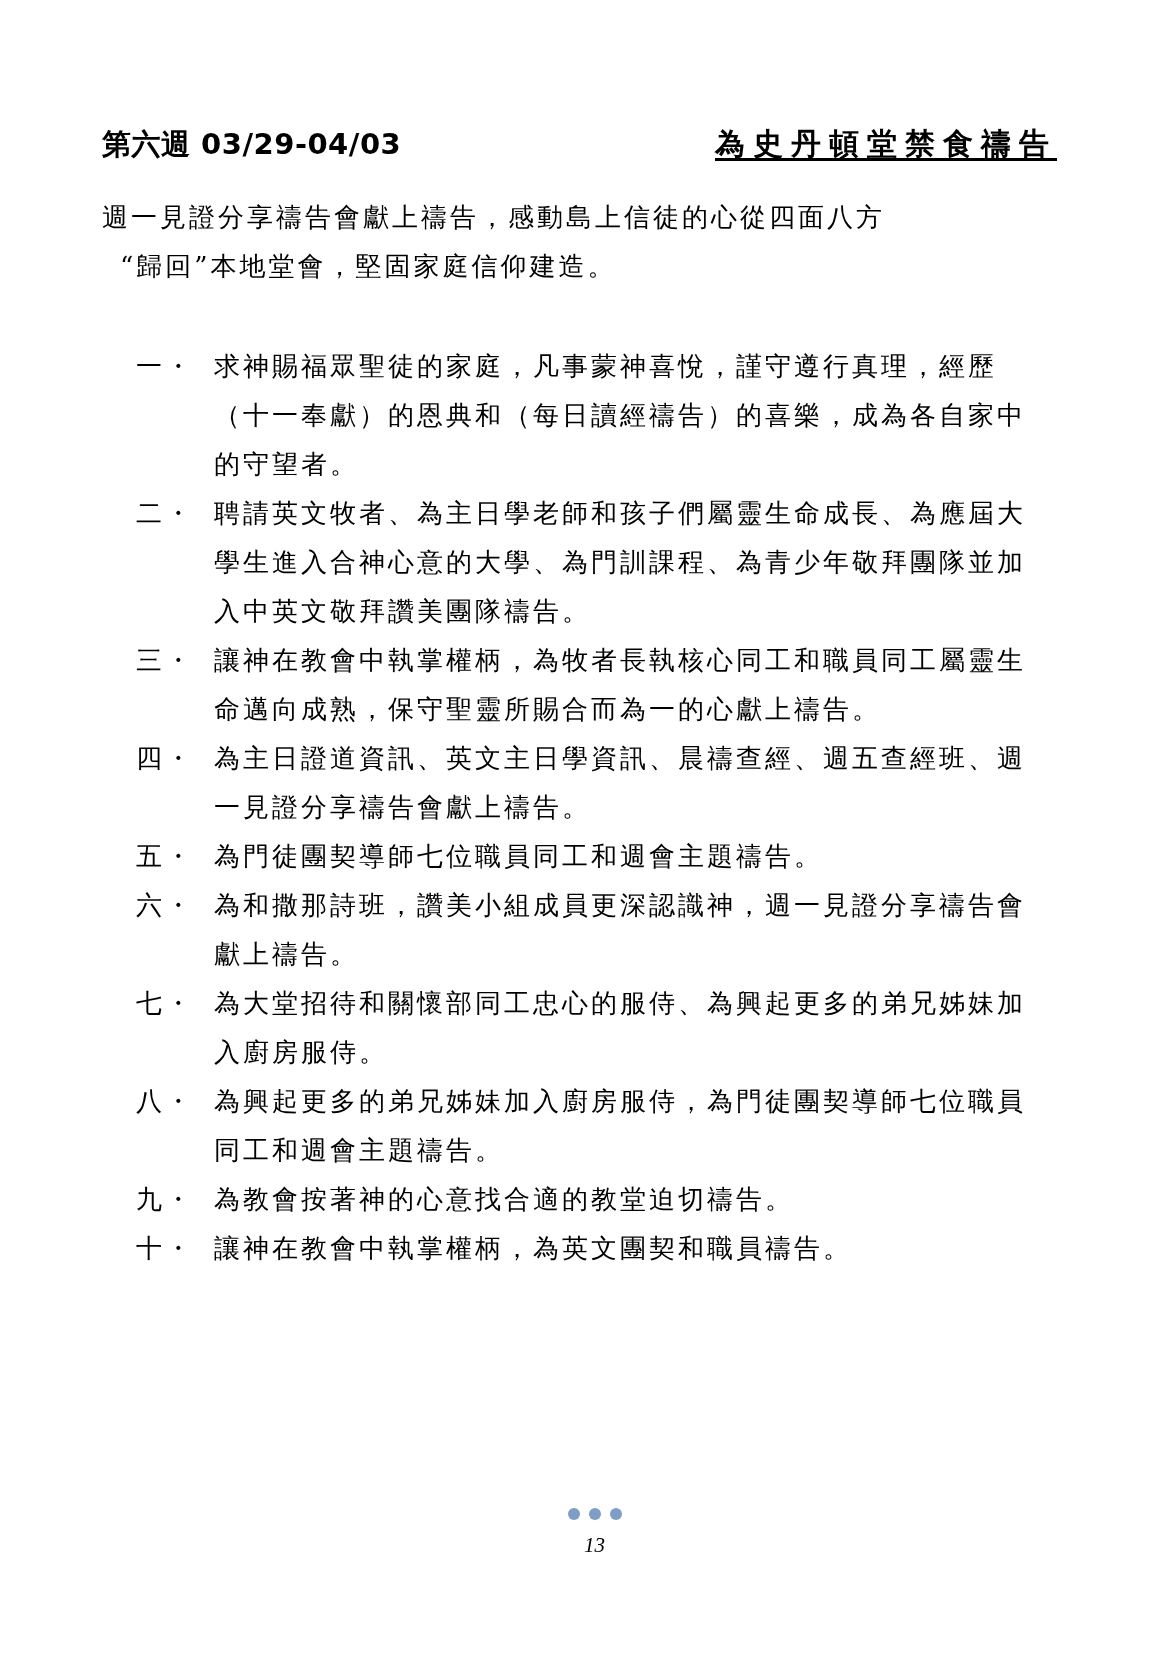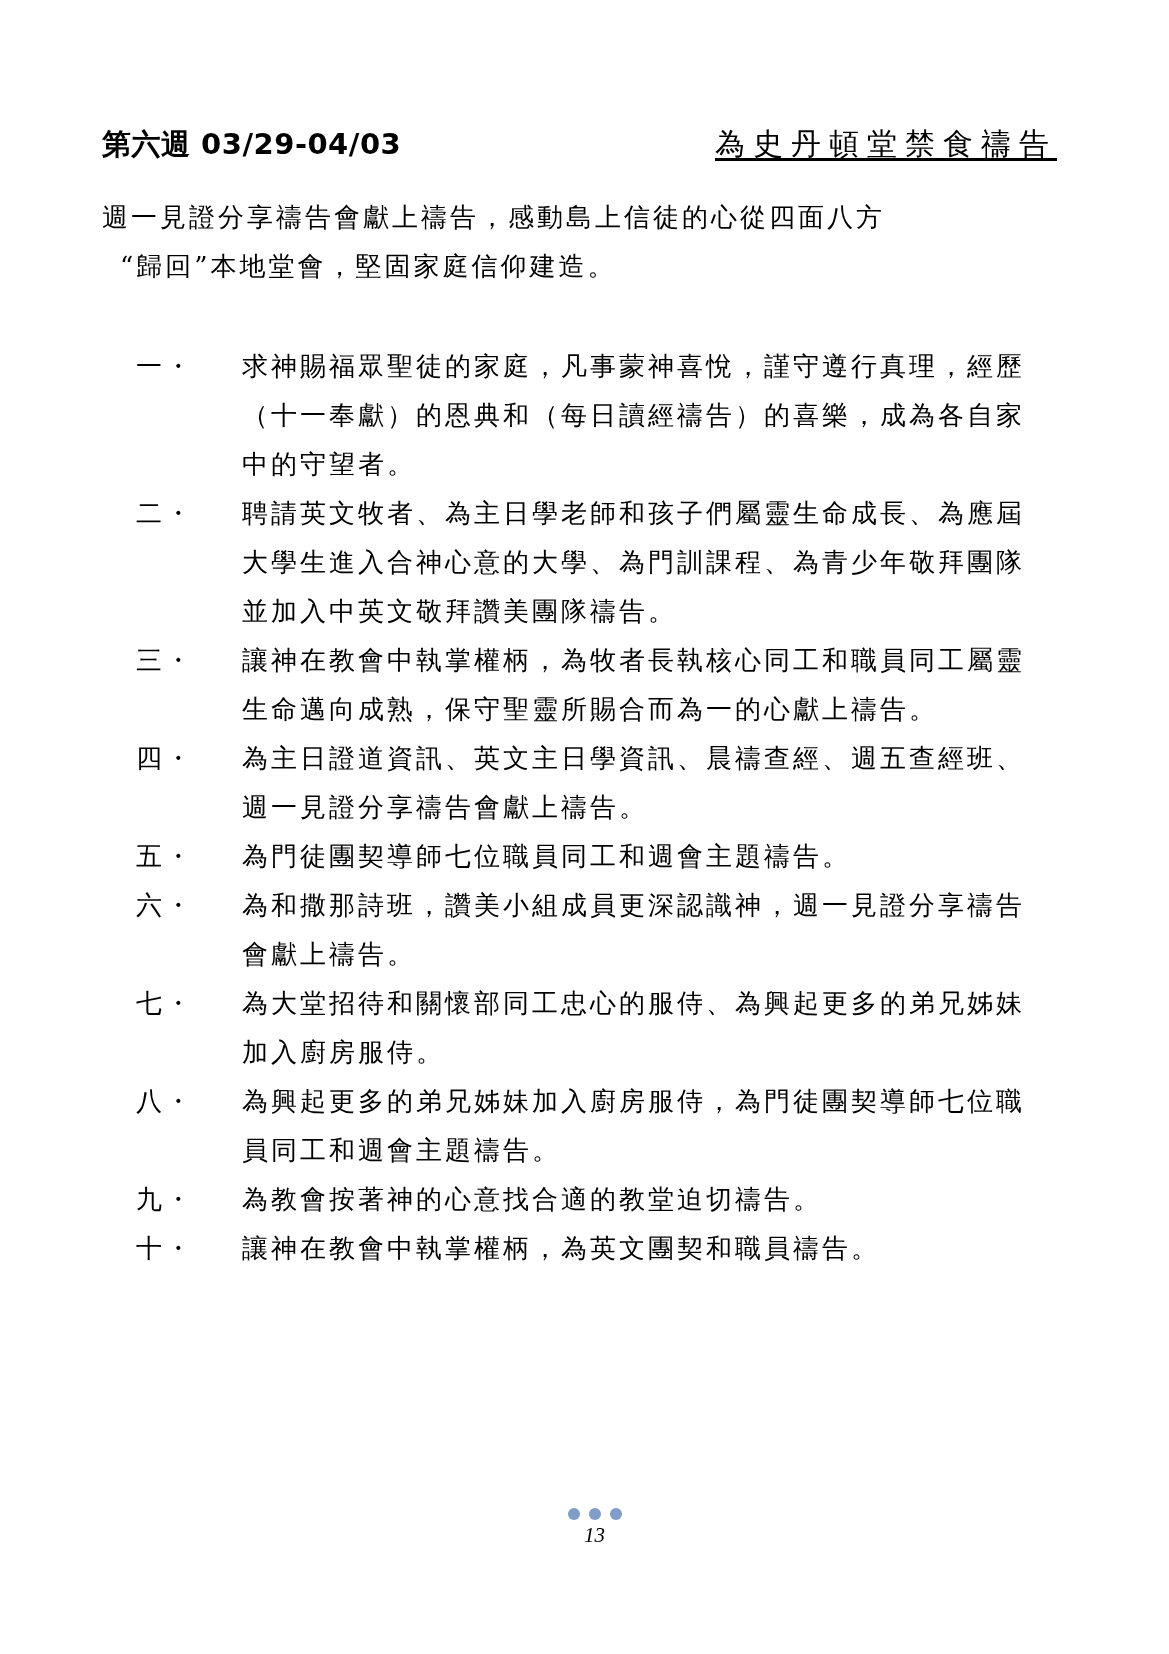--- a/index.html
+++ b/index.html
@@ -36,21 +36,21 @@
     font-size: 29px;
     line-height: 40px;
     letter-spacing: 0.5px;
     white-space: nowrap;
   }
   .prayer-title {
     position: absolute;
     right: 0;
     top: 0;
     font-family: "DejaVu Serif", "Liberation Serif", serif;
-    font-weight: normal;
+    font-weight: bold;
     font-size: 30px;
     line-height: 40px;
     letter-spacing: 8px;
     white-space: nowrap;
     text-decoration: underline;
     text-decoration-thickness: 3px;
     text-underline-offset: 4px;
   }
   .intro {
     position: absolute;
@@ -88,21 +88,20 @@
   .item-marker {
     position: absolute;
     left: 0;
     top: 0;
     width: 70px;
     white-space: nowrap;
   }
   .item-text {
     display: block;
     word-break: break-all;
-    margin-left: 28px;
   }
   .footer {
     position: absolute;
     left: 0;
     top: 1508px;
     width: 1169px;
     text-align: center;
   }
   .dots {
     display: flex;
@@ -110,21 +109,21 @@
     gap: 9px;
     margin-left: 20px;
   }
   .dot {
     width: 12px;
     height: 12px;
     border-radius: 50%;
   }
   .page-number {
     display: block;
-    margin-top: 2px;
+    margin-top: 12px;
     margin-left: 20px;
     font-family: "Liberation Serif", "DejaVu Serif", serif;
     font-style: italic;
     font-size: 21px;
     line-height: 26px;
   }
 </style>
 </head>
 <body>
 

